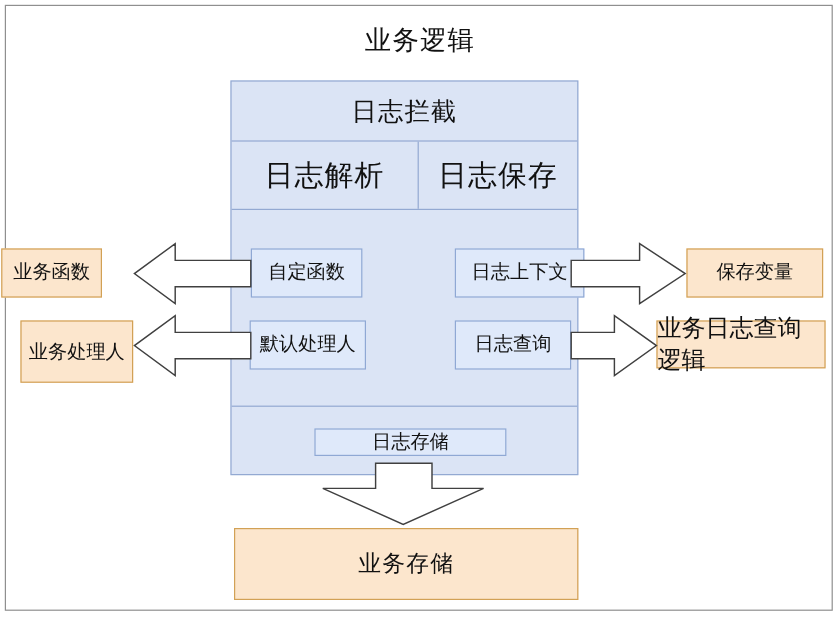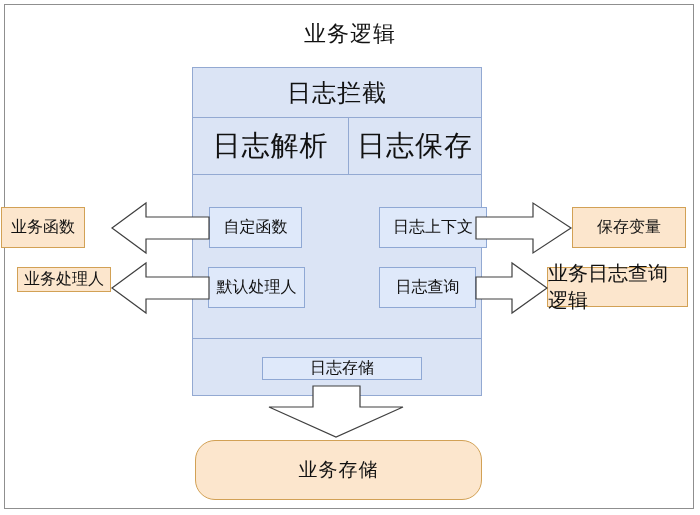--- a/index.html
+++ b/index.html
@@ -14,23 +14,23 @@
   .stage{position:relative;width:700px;height:515px;background:#ffffff;overflow:hidden;}
   .frame{position:absolute;left:4px;top:4px;width:690px;height:505px;
          border:1.5px solid var(--frame-border);box-sizing:border-box;}
   .diagram-title{position:absolute;left:0;right:0;top:19px;text-align:center;
          font-size:22px;letter-spacing:1px;}
   
   .container{position:absolute;left:192px;top:67px;width:290px;height:329px;
          background:var(--blue-fill);border:1.5px solid var(--blue-border);
          box-sizing:border-box;display:flex;flex-direction:column;}
   .c-header{height:49px;border-bottom:1.5px solid var(--blue-border);
-         display:flex;align-items:center;justify-content:center;font-size:24px;letter-spacing:1px;}
+         display:flex;align-items:center;justify-content:center;font-size:21px;letter-spacing:1px;}
   .c-cols{height:56px;border-bottom:1.5px solid var(--blue-border);display:flex;}
-  .c-col{display:flex;align-items:center;justify-content:center;font-size:28px;letter-spacing:1px;}
+  .c-col{display:flex;align-items:center;justify-content:center;font-size:24px;letter-spacing:1px;}
   .c-col.left{width:155px;border-right:1.5px solid var(--blue-border);}
   .c-col.right{flex:1;}
   .c-body{flex:1;}
   .c-bottom{height:56px;border-top:1.5px solid var(--blue-border);}
   
   .inner-box{position:absolute;background:var(--inner-box-fill);
          border:1px solid var(--inner-box-border);box-sizing:border-box;
          display:flex;align-items:center;justify-content:center;font-size:16px;}
   
   .orange-box{position:absolute;background:var(--orange-fill);
@@ -59,26 +59,26 @@
     <div class="c-bottom"></div>
   </div>
 
   <div class="inner-box" style="left:209px;top:207px;width:93px;height:41px;">自定函数</div>
   <div class="inner-box" style="left:379px;top:207px;width:108px;height:41px;">日志上下文</div>
   <div class="inner-box" style="left:208px;top:267px;width:97px;height:41px;">默认处理人</div>
   <div class="inner-box" style="left:379px;top:267px;width:97px;height:41px;">日志查询</div>
   <div class="inner-box" style="left:262px;top:357px;width:160px;height:23px;font-size:16px;">日志存储</div>
 
   <div class="orange-box" style="left:1px;top:207px;width:84px;height:41px;">业务函数</div>
-  <div class="orange-box" style="left:17px;top:267px;width:94px;height:25px;">业务处理人</div>
+  <div class="orange-box" style="left:17px;top:267px;width:94px;height:52px;">业务处理人</div>
 
   <div class="orange-box" style="left:572px;top:207px;width:114px;height:41px;">保存变量</div>
   <div class="orange-box" style="left:547px;top:267px;width:141px;height:40px;font-size:20px;">业务日志查询逻辑</div>
 
-  <div class="orange-box" style="left:195px;top:440px;width:287px;height:60px;font-size:19px;letter-spacing:1px;border-radius:20px;">业务存储</div>
+  <div class="orange-box" style="left:195px;top:440px;width:287px;height:60px;font-size:19px;letter-spacing:1px;">业务存储</div>
 
   <svg class="arrows" width="700" height="515" viewBox="0 0 700 515">
     <polygon class="arrow" points="209,217 146,217 146,203 112,228 146,253 146,239 209,239"></polygon>
     <polygon class="arrow" points="209,277 146,277 146,263 112,288 146,313 146,299 209,299"></polygon>
     <polygon class="arrow" points="476,217 533,217 533,203 571,228 533,253 533,239 476,239"></polygon>
     <polygon class="arrow" points="476,277 512,277 512,263 547,288 512,313 512,299 476,299"></polygon>
     <polygon class="arrow" points="313,386 360,386 360,407 403,407 336,437 269,407 313,407"></polygon>
   </svg>
 
 

